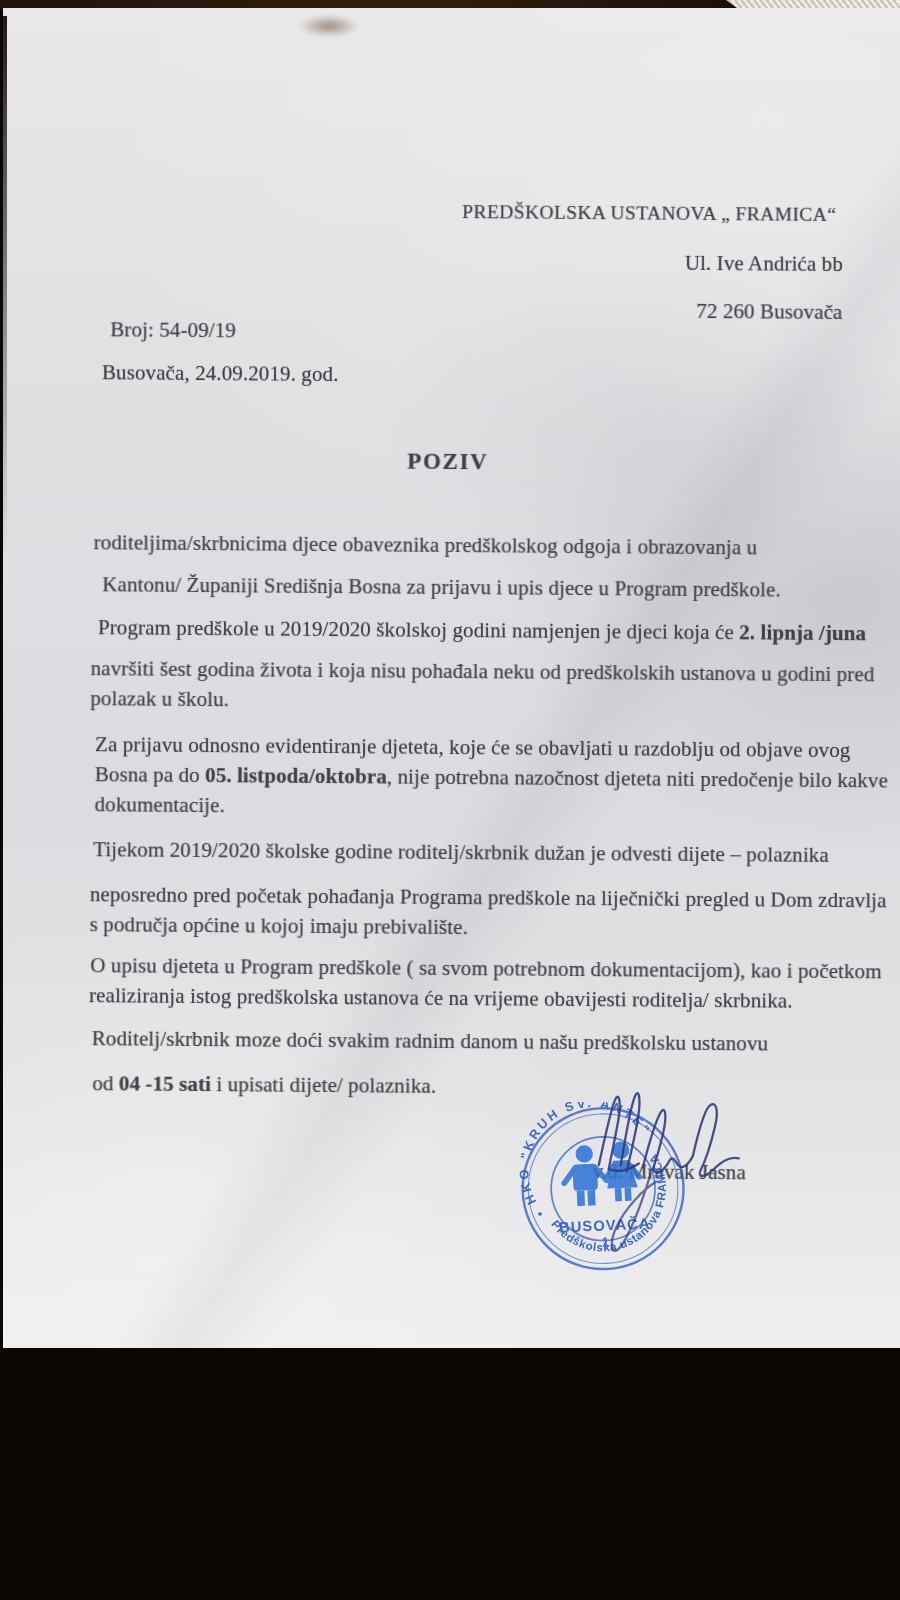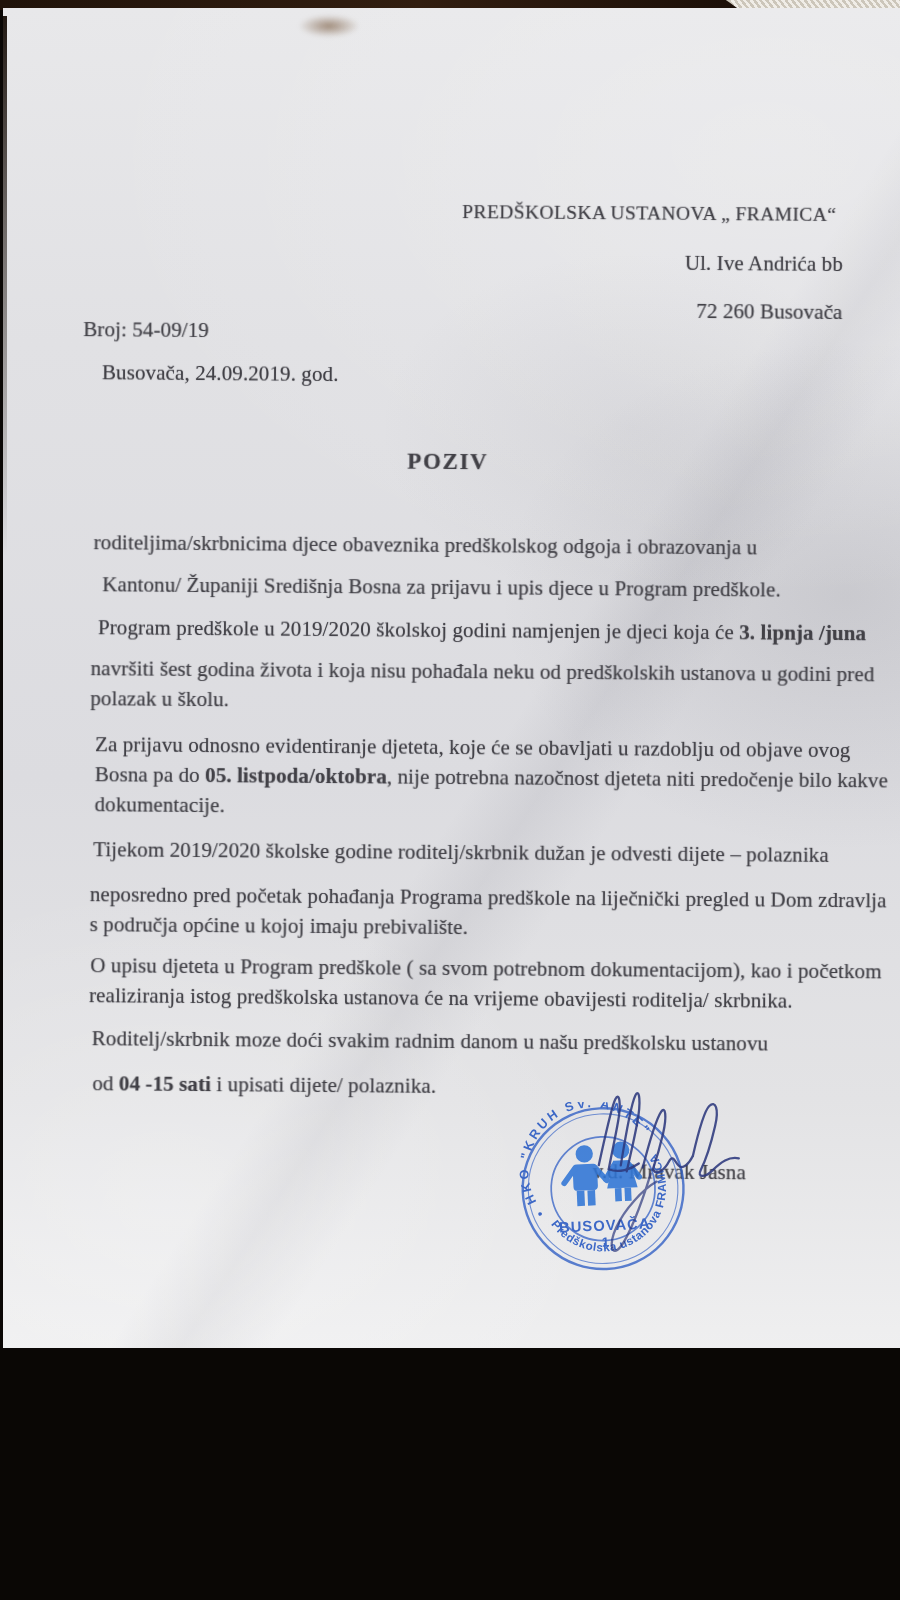--- a/index.html
+++ b/index.html
@@ -85,28 +85,28 @@
   <div class="paper">
     <div class="stain"></div>
 
     <div class="content">
       <div class="textlayer">
 
         <div class="line org" style="top:193px;left:456px">PREDŠKOLSKA USTANOVA „ FRAMICA“</div>
         <div class="line addr" style="top:241px">Ul. Ive Andrića bb</div>
         <div class="line addr" style="top:289px">72 260 Busovača</div>
 
-        <div class="line" style="top:312px;left:78px">Broj: 54-09/19</div>
+        <div class="line" style="top:312px;left:105px">Broj: 54-09/19</div>
         <div class="line" style="top:355px;left:97px">Busovača, 24.09.2019. god.</div>
 
         <div class="line doc-title" style="top:441px">POZIV</div>
 
         <div class="line" style="top:525px;left:90px">roditeljima/skrbnicima djece obaveznika predškolskog odgoja i obrazovanja u</div>
         <div class="line" style="top:567px;left:99px">Kantonu/ Županiji Središnja Bosna za prijavu i upis djece u Program predškole.</div>
-        <div class="line" style="top:610px;left:95px"><span>Program predškole u 2019/2020 školskoj godini namjenjen je djeci koja će </span><b>3. lipnja /juna</b></div>
+        <div class="line" style="top:610px;left:95px"><span>Program predškole u 2019/2020 školskoj godini namjenjen je djeci koja će </span><b>2. lipnja /juna</b></div>
         <div class="line" style="top:651px;left:88px">navršiti šest godina života i koja nisu pohađala neku od predškolskih ustanova u godini pred</div>
         <div class="line" style="top:681px;left:88px">polazak u školu.</div>
         <div class="line" style="top:727px;left:93px">Za prijavu odnosno evidentiranje djeteta, koje će se obavljati u razdoblju od objave ovog</div>
         <div class="line" style="top:757px;left:93px"><span>Bosna pa do </span><b>05. listpoda/oktobra</b><span>, nije potrebna nazočnost djeteta niti predočenje bilo kakve</span></div>
         <div class="line" style="top:787px;left:93px">dokumentacije.</div>
         <div class="line" style="top:832px;left:92px">Tijekom 2019/2020 školske godine roditelj/skrbnik dužan je odvesti dijete – polaznika</div>
         <div class="line" style="top:877px;left:89px">neposredno pred početak pohađanja Programa predškole na liječnički pregled u Dom zdravlja</div>
         <div class="line" style="top:907px;left:89px">s područja općine u kojoj imaju prebivalište.</div>
         <div class="line" style="top:948px;left:90px">O upisu djeteta u Program predškole ( sa svom potrebnom dokumentacijom), kao i početkom</div>
         <div class="line" style="top:978px;left:89px">realiziranja istog  predškolska ustanova će na vrijeme obavijesti roditelja/ skrbnika.</div>

